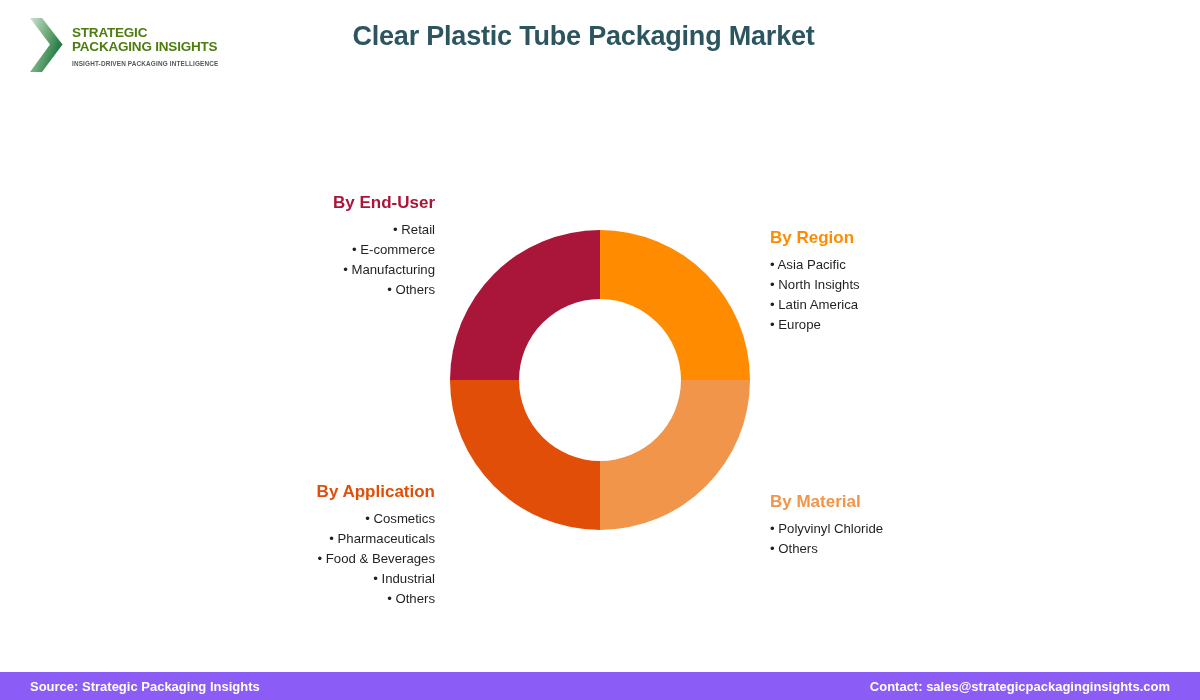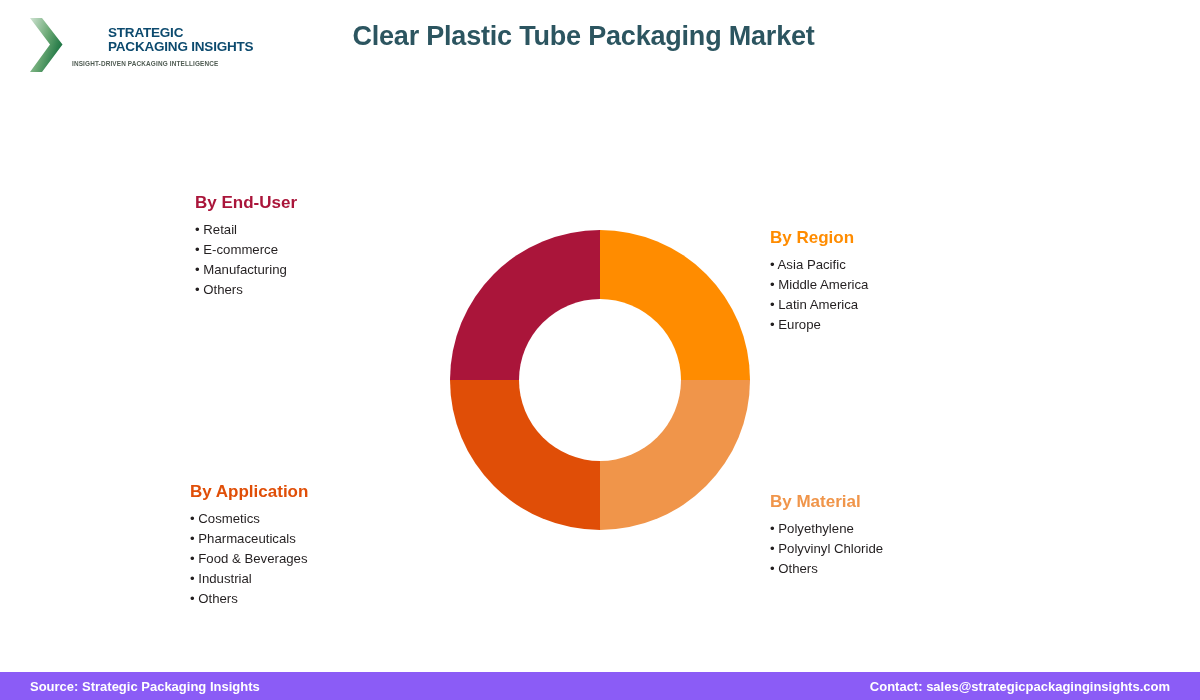--- a/index.html
+++ b/index.html
@@ -34,25 +34,24 @@
     height: 56px;
     flex: 0 0 38px;
   }
   #logo-text {
     margin-left: 6px;
     padding-top: 2px;
   }
   .logo-line {
     font-size: 13.5px;
     font-weight: bold;
-    color: #0c4a6e;
+    color: #4d7c0f;
     letter-spacing: -0.2px;
     line-height: 14.5px;
     white-space: nowrap;
-    margin-left: 36px;
   }
   #logo-tagline {
     margin-top: 5px;
     font-size: 6.4px;
     font-weight: bold;
     color: #4f5b52;
     letter-spacing: 0.15px;
     white-space: nowrap;
   }
 
@@ -90,21 +89,21 @@
   }
   .seg-list { list-style: none; }
   .seg-list li {
     font-size: 13.2px;
     color: #231f20;
     line-height: 20px;
     white-space: nowrap;
   }
   .bullet { font-size: 13.2px; }
 
-  .align-right { text-align: left; }
+  .align-right { text-align: right; }
   .align-left  { text-align: left; }
 
   #block-end-user    { left: 195px; top: 193px; width: 240px; }
   #block-region      { left: 770px; top: 193px; width: 260px; margin-top: 35px; }
   #block-application { left: 190px; top: 482px; width: 245px; }
   #block-material    { left: 770px; top: 492px; width: 260px; }
 
   
   #footer {
     position: absolute;
@@ -172,41 +171,40 @@
         <li><span class="bullet">• </span><span>E-commerce</span></li>
         <li><span class="bullet">• </span><span>Manufacturing</span></li>
         <li><span class="bullet">• </span><span>Others</span></li>
       </ul>
   </div>
 
   <div id="block-region" class="seg-block align-left">
     <div class="seg-title" style="color: rgb(255, 140, 0);">By Region</div>
     <ul class="seg-list">
         <li><span class="bullet">• </span><span>Asia Pacific</span></li>
-        <li><span class="bullet">• </span><span>Middle America</span></li>
+        <li><span class="bullet">• </span><span>North Insights</span></li>
         <li><span class="bullet">• </span><span>Latin America</span></li>
         <li><span class="bullet">• </span><span>Europe</span></li>
       </ul>
   </div>
 
   <div id="block-application" class="seg-block align-right">
     <div class="seg-title" style="color: rgb(224, 78, 7);">By Application</div>
     <ul class="seg-list">
         <li><span class="bullet">• </span><span>Cosmetics</span></li>
         <li><span class="bullet">• </span><span>Pharmaceuticals</span></li>
         <li><span class="bullet">• </span><span>Food &amp; Beverages</span></li>
         <li><span class="bullet">• </span><span>Industrial</span></li>
         <li><span class="bullet">• </span><span>Others</span></li>
       </ul>
   </div>
 
   <div id="block-material" class="seg-block align-left">
     <div class="seg-title" style="color: rgb(240, 149, 74);">By Material</div>
     <ul class="seg-list">
-        <li><span class="bullet">• </span><span>Polyethylene</span></li>
         <li><span class="bullet">• </span><span>Polyvinyl Chloride</span></li>
         <li><span class="bullet">• </span><span>Others</span></li>
       </ul>
   </div>
 
   <div id="footer" style="background: #8b5cf6;">
     <div class="footer-text">Source: Strategic Packaging Insights</div>
     <div class="footer-text">Contact: sales@strategicpackaginginsights.com</div>
   </div>
 

